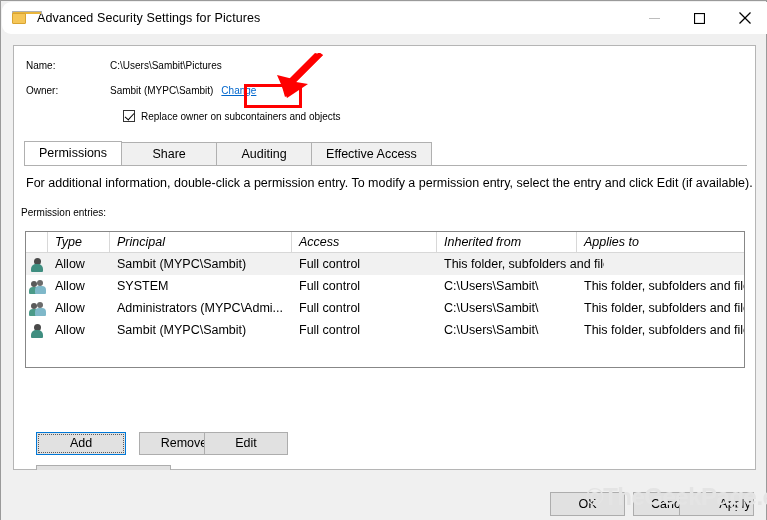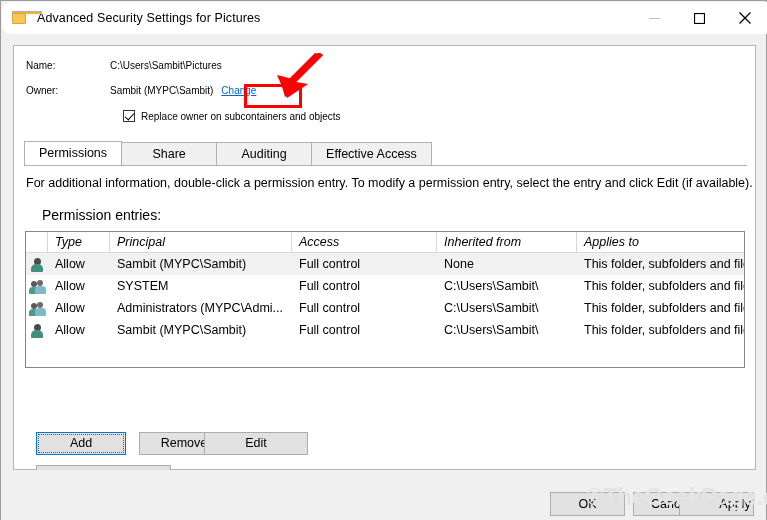--- a/index.html
+++ b/index.html
@@ -75,21 +75,21 @@
     margin-right:-1px;
   }
   .tab.active{
     background:#ffffff;height:24px;line-height:23px;z-index:2;
   }
   #tab-permissions{min-width:96px;}
   #tab-share{min-width:96px;}
   #tab-auditing{min-width:96px;}
   #tab-effective{min-width:96px;}
   #instruction{position:absolute;left:12px;top:130px;font-size:12.5px;}
-  #entries-label{position:absolute;left:28px;top:161px;font-size:14px;}
+  #entries-label{position:absolute;left:7px;top:161px;font-size:10px;}
   
   #table{
     position:absolute;left:11px;top:185px;width:720px;height:137px;
     border:1px solid #878787;box-sizing:border-box;background:#fff;
     overflow:hidden;
   }
   #thead{
     display:flex;height:21px;background:#ffffff;border-bottom:1px solid #d8d8d8;
     box-sizing:border-box;
     font-style:italic;
@@ -132,21 +132,21 @@
     font-size:12.5px;text-align:center;cursor:default;
     color:#000;
   }
   #btn-add{left:22px;top:386px;width:90px;height:23px;line-height:21px;
     border:1px solid #0078d7;background:#e1e1e1;}
   #btn-add .focusring{
     position:absolute;left:1px;top:1px;right:1px;bottom:1px;
     border:1px dotted #5a5a5a;pointer-events:none;
   }
   #btn-remove{left:125px;top:386px;width:90px;height:23px;line-height:21px;}
-  #btn-edit{left:190px;top:386px;width:104px;height:23px;line-height:21px;}
+  #btn-edit{left:190px;top:386px;width:84px;height:23px;line-height:21px;}
   #btn-disable-inh{left:22px;top:419px;width:135px;height:23px;line-height:21px;}
   #replace-all-row{position:absolute;left:11px;top:452px;display:flex;align-items:center;}
   
   #footer{position:absolute;left:0;top:469px;width:765px;height:50px;background:#f0f0f0;}
   .fbtn{
     position:absolute;top:22px;width:75px;height:24px;line-height:22px;
     box-sizing:border-box;border:1px solid #adadad;background:#e1e1e1;
     font-size:12.5px;text-align:center;cursor:default;margin-left:28px;
   }
   #btn-ok{left:521px;}
@@ -237,21 +237,20 @@
       <div class="trow sel">
         <div class="td c-ico">
           <span class="uico single">
               <span class="head"></span>
               <span class="torso"></span>
             </span>
         </div>
         <div class="td c-type">Allow</div>
         <div class="td c-principal">Sambit (MYPC\Sambit)</div>
         <div class="td c-access">Full control</div>
-        <div class="td c-inherited">None</div>
         <div class="td c-applies">This folder, subfolders and files</div>
       </div>
 
       <div class="trow">
         <div class="td c-ico">
           <span class="uico group">
               <span class="h1"></span>
               <span class="t1"></span>
               <span class="h2"></span>
               <span class="t2"></span>

